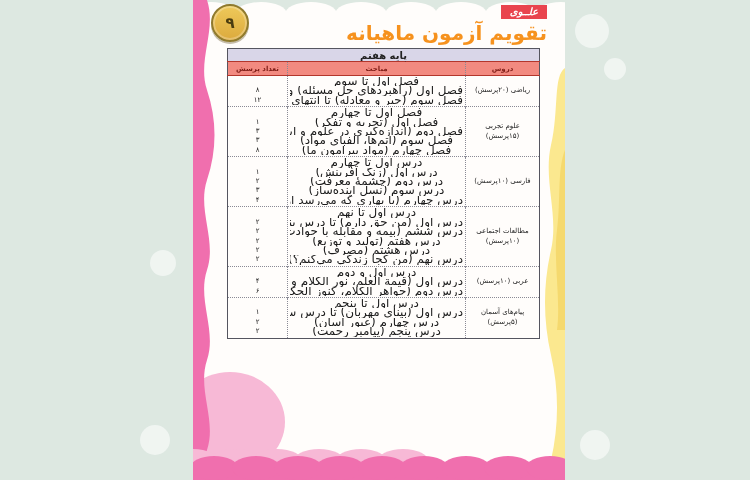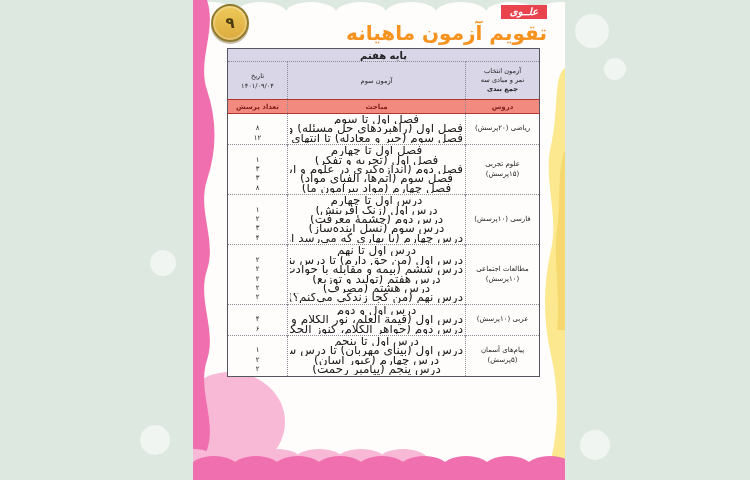--- a/index.html
+++ b/index.html
@@ -129,32 +129,20 @@
   <table class="exam">
     <colgroup>
         <col style="width:74px">
         <col style="width:178px">
         <col style="width:60px">
       </colgroup>
     <tbody>
       <tr class="grade-row">
         <td colspan="3">پایه هفتم</td>
       </tr>
-      <tr class="info-row">
-        <td class="info-right">
-            <div>آزمون انتخاب</div>
-            <div>نمر و مبادی سه</div>
-            <div class="bold">جمع بندی</div>
-          </td>
-        <td class="exam-name">آزمون سوم</td>
-        <td class="date-cell">
-          <div>تاریخ</div>
-          <div>۱۴۰۱/۰۹/۰۴</div>
-        </td>
-      </tr>
       <tr class="col-head">
         <th>دروس</th>
         <th>مباحث</th>
         <th>تعداد پرسش</th>
       </tr>
     <tr class="group-row">
           <td class="subject-cell">
             <div>ریاضی (۲۰پرسش)</div>
           </td>
           <td class="topics-cell">

